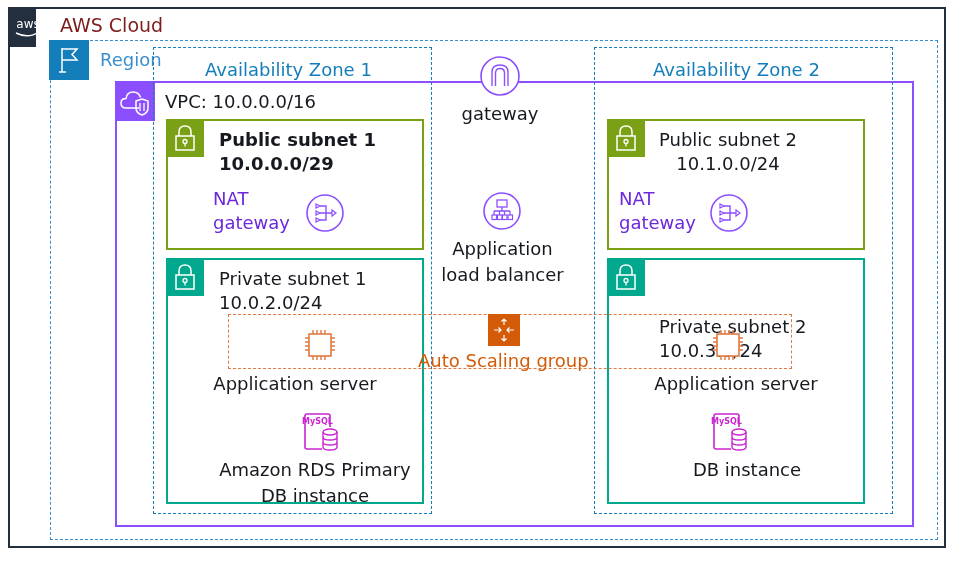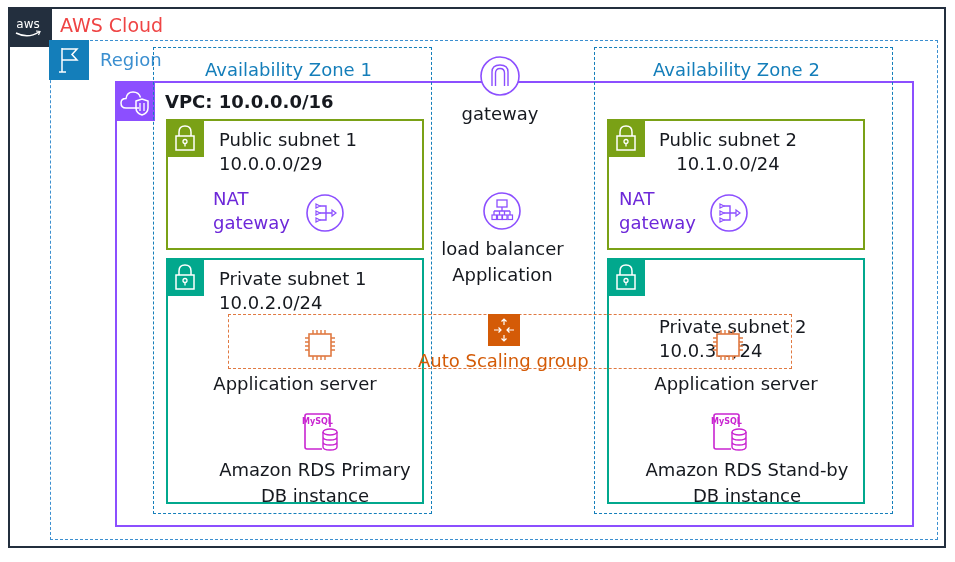--- a/index.html
+++ b/index.html
@@ -2,58 +2,58 @@
 <html><head>
 <meta charset="utf-8">
 <style>
   html, body { margin: 0; padding: 0; background: #ffffff; }
   body { width: 955px; height: 562px; position: relative; overflow: hidden;
          font-family: "DejaVu Sans", "Liberation Sans", sans-serif; color: #16191f; }
   .abs { position: absolute; box-sizing: border-box; }
 
   
   #aws-cloud { left: 8px; top: 7px; width: 938px; height: 541px; border: 2px solid #232f3e; }
-  #aws-logo { left: 8px; top: 7px; width: 44px; height: 40px; background: #232f3e; }
-  #aws-cloud-label { left: 60px; top: 14px; font-size: 19px; color: #ef4444; }
+  #aws-logo { left: 8px; top: 7px; width: 28px; height: 40px; background: #232f3e; }
+  #aws-cloud-label { left: 60px; top: 14px; font-size: 19px; color: #7f1d1d; }
 
   
   #region { left: 50px; top: 40px; width: 888px; height: 500px; border: 1px dashed #3b8fd0; }
   #region-icon { left: 49px; top: 40px; width: 40px; height: 40px; background: #147eba; }
   #region-label { left: 100px; top: 49px; font-size: 18px; color: #3b8fd0; }
 
   
   .az { border: 1.5px dashed #147eba; }
   #az1 { left: 153px; top: 47px; width: 279px; height: 467px; }
   #az2 { left: 594px; top: 47px; width: 299px; height: 467px; }
   .az-label { font-size: 18px; color: #147eba; white-space: nowrap; }
   #az1-label { left: 205px; top: 59px; }
   #az2-label { left: 653px; top: 59px; text-align: center; }
 
   
   #vpc { left: 115px; top: 81px; width: 799px; height: 446px; border: 2px solid #8c4fff; }
   #vpc-icon { left: 115px; top: 81px; width: 40px; height: 40px; background: #8c4fff; }
-  #vpc-label { left: 165px; top: 91px; font-size: 18px; color: #16191f; font-weight: bold; }
+  #vpc-label { left: 165px; top: 91px; font-size: 18px; color: #16191f; }
 
   
   .subnet-public { border: 2px solid #7aa116; background: transparent; }
   .subnet-private { border: 2px solid #01a88d; background: transparent; }
   .subnet-icon { width: 38px; height: 38px; }
   .pub-icon { background: #7aa116; }
   .priv-icon { background: #01a88d; }
   #pub1 { left: 166px; top: 119px; width: 258px; height: 131px; }
   #pub1-icon { left: 166px; top: 119px; }
   #pub2 { left: 607px; top: 119px; width: 258px; height: 131px; }
   #pub2-icon { left: 607px; top: 119px; }
   #priv1 { left: 166px; top: 258px; width: 258px; height: 246px; }
   #priv1-icon { left: 166px; top: 258px; }
   #priv2 { left: 607px; top: 258px; width: 258px; height: 246px; }
   #priv2-icon { left: 607px; top: 258px; }
 
   .subnet-title { font-size: 18px; line-height: 24px; color: #16191f; white-space: nowrap; }
-  #pub1-title { left: 219px; top: 128px; }
+  #pub1-title { left: 219px; top: 128px; font-weight: bold; }
   #pub2-title { left: 659px; top: 128px; text-align: center; }
   #priv1-title { left: 219px; top: 267px; }
   #priv2-title { left: 659px; top: 267px; margin-top: 48px; }
 
   .nat-label { font-size: 18px; line-height: 24px; color: #6d28d9; }
   #nat1-label { left: 213px; top: 187px; }
   #nat2-label { left: 619px; top: 187px; }
   .nat-icon { width: 40px; height: 40px; }
   #nat1-icon { left: 305px; top: 193px; }
   #nat2-icon { left: 709px; top: 193px; }
@@ -217,22 +217,22 @@
     <circle cx="20" cy="20" r="18" stroke="#8c4fff" stroke-width="1.6" fill="none"></circle>
     <rect x="15" y="9" width="10" height="7" stroke="#8c4fff" stroke-width="1.3" fill="none"></rect>
     <path d="M20 16 L20 20 M12 20 L28 20 M12 20 L12 24 M17.5 20 L17.5 24 M22.5 20 L22.5 24 M28 20 L28 24" stroke="#8c4fff" stroke-width="1.3" fill="none"></path>
     <rect x="10" y="24" width="4.5" height="4.5" stroke="#8c4fff" stroke-width="1.2" fill="none"></rect>
     <rect x="15.5" y="24" width="4.5" height="4.5" stroke="#8c4fff" stroke-width="1.2" fill="none"></rect>
     <rect x="20.5" y="24" width="4.5" height="4.5" stroke="#8c4fff" stroke-width="1.2" fill="none"></rect>
     <rect x="26" y="24" width="4.5" height="4.5" stroke="#8c4fff" stroke-width="1.2" fill="none"></rect>
   </svg>
 </div>
 <div id="alb-label" class="abs">
+  <div>Application</div>
   <div>load balancer</div>
-  <div>Application</div>
 </div>
 
 <div id="asg" class="abs"></div>
 <div id="asg-icon" class="abs">
   <svg width="32" height="32" viewBox="0 0 32 32">
     <path d="M16 5 L16 11 M13.5 7.5 L16 5 L18.5 7.5" stroke="#fff" stroke-width="1.2" fill="none"></path>
     <path d="M16 27 L16 21 M13.5 24.5 L16 27 L18.5 24.5" stroke="#fff" stroke-width="1.2" fill="none"></path>
     <path d="M6 16 L13 16 M10.5 13.5 L13 16 L10.5 18.5" stroke="#fff" stroke-width="1.2" fill="none"></path>
     <path d="M26 16 L19 16 M21.5 13.5 L19 16 L21.5 18.5" stroke="#fff" stroke-width="1.2" fill="none"></path>
   </svg>
@@ -268,15 +268,14 @@
     <text x="17.5" y="13" text-anchor="middle" font-family="DejaVu Sans, sans-serif" font-size="8" font-weight="bold" fill="#c925d1">MySQL</text>
     <ellipse cx="30" cy="21" rx="7" ry="3" stroke="#c925d1" stroke-width="1.4" fill="#fff"></ellipse>
     <path d="M23 21 L23 36 Q23 39 30 39 Q37 39 37 36 L37 21 M23 26 Q23 29 30 29 Q37 29 37 26 M23 31 Q23 34 30 34 Q37 34 37 31" stroke="#c925d1" stroke-width="1.4" fill="none"></path>
   </svg>
 </div>
 <div id="rds1-label" class="abs rds-label">
   <div>Amazon RDS Primary</div>
   <div>DB instance</div>
 </div>
 <div id="rds2-label" class="abs rds-label">
-  <div>Amazon RDS Stand-by</div>
   <div>DB instance</div>
 </div>
 
 </body></html>

